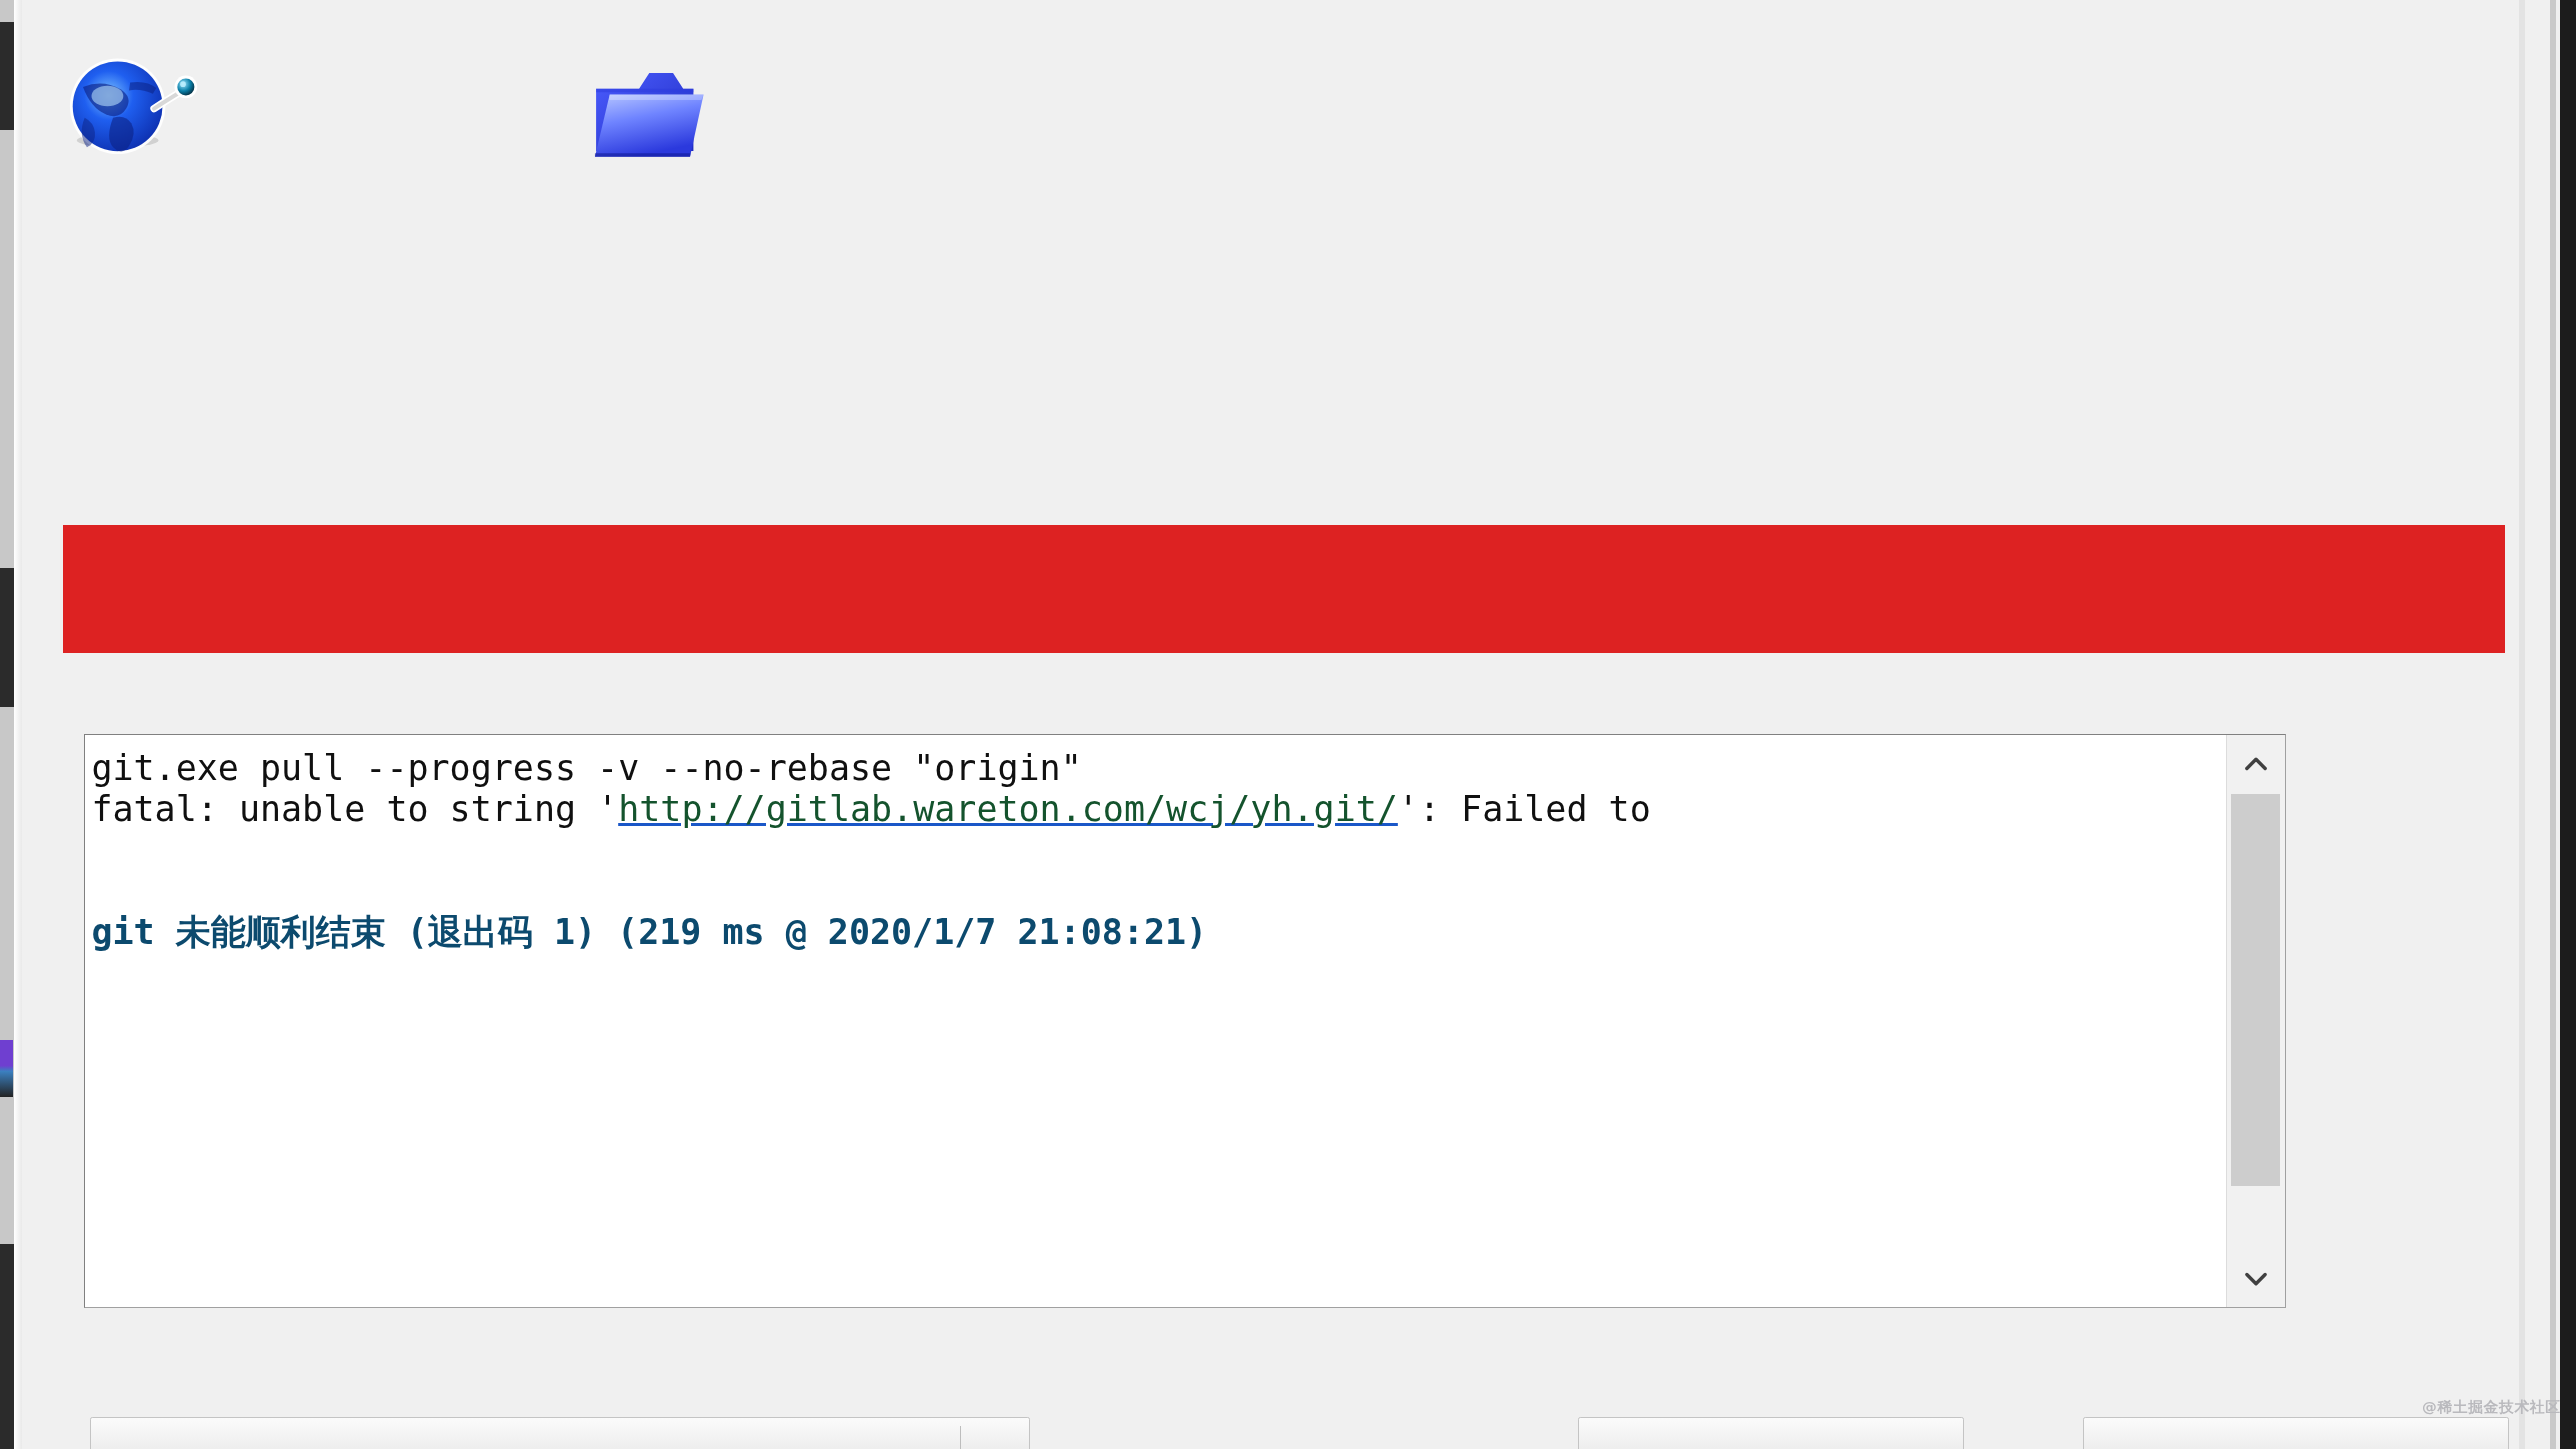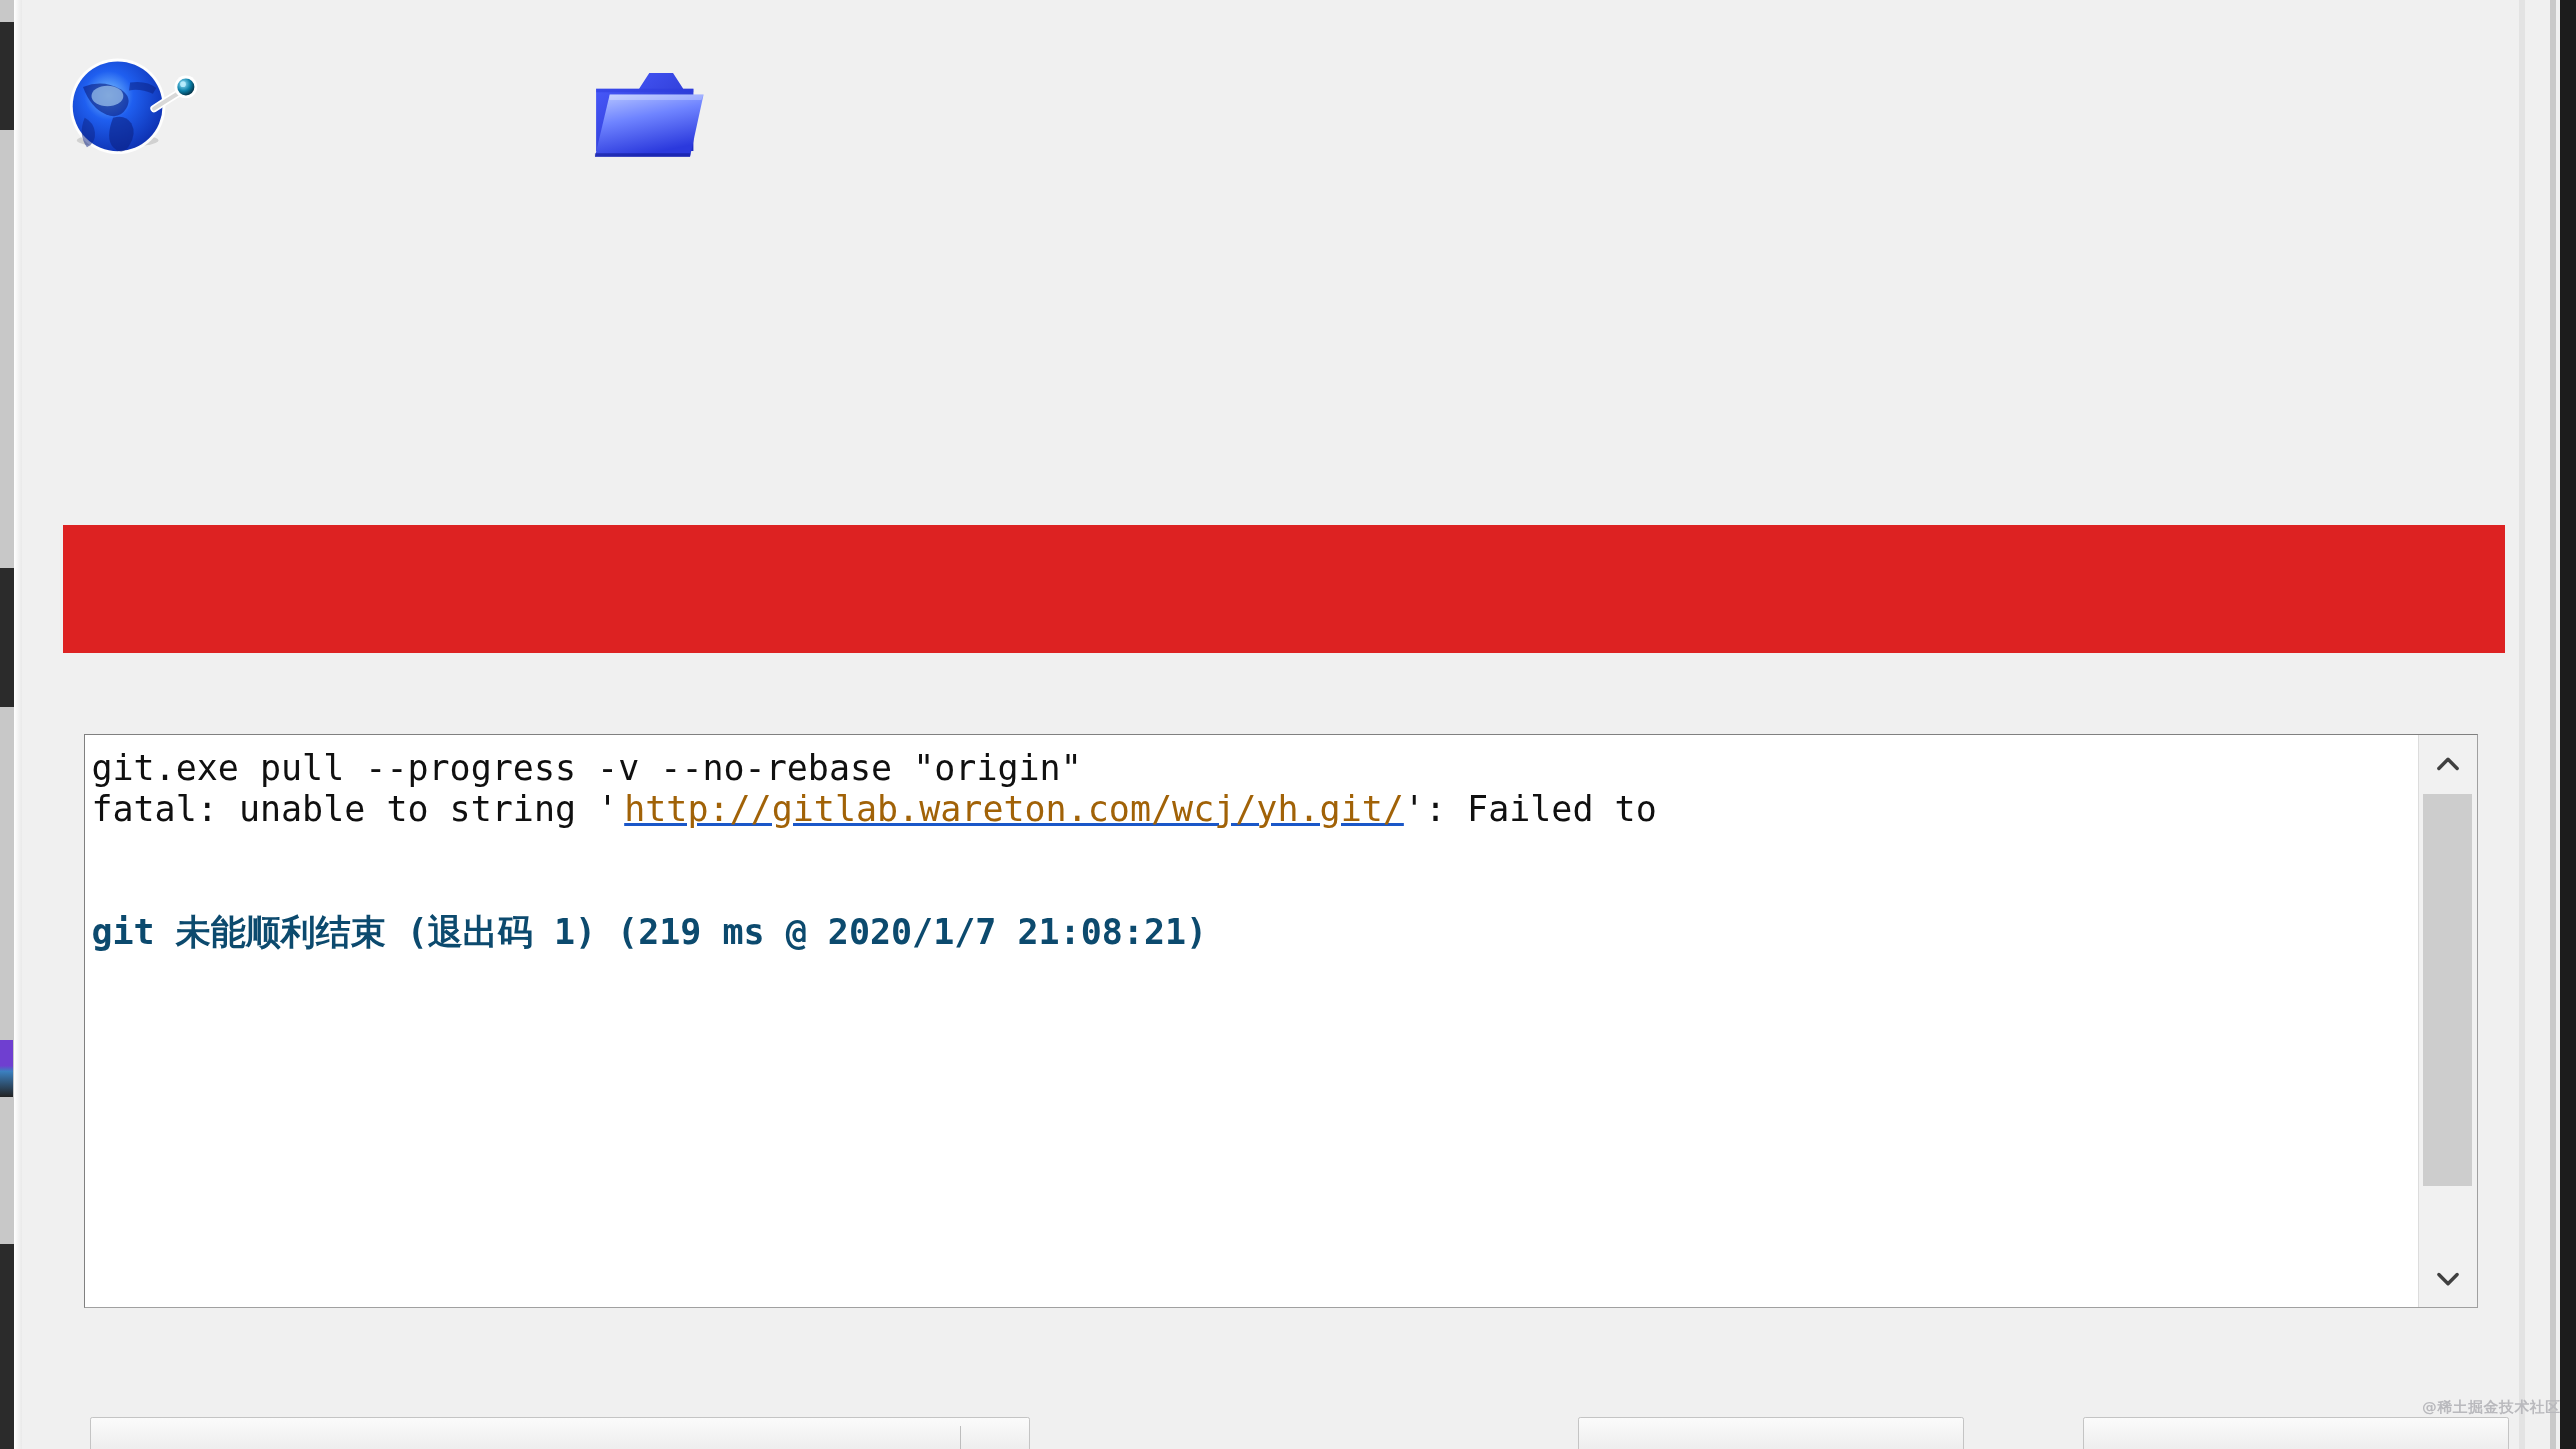--- a/index.html
+++ b/index.html
@@ -70,21 +70,21 @@
     left: 41px; top: 525px;
     width: 2442px; height: 128px;
     background: #dd2222;
   }
   .red-banner-inner { width:100%; height:100%; }
 
   
   .log-box {
     position: absolute;
     left: 62px; top: 734px;
-    width: 2394px; height: 574px;
+    width: 2202px; height: 574px;
     background: #ffffff;
     border: 1.7px solid #a0a0a0;
     border-top-color: #808080;
     border-left-color: #808080;
     display: flex;
     overflow: hidden;
   }
   .log-text-area {
     position: relative;
     flex: 1 1 auto;
@@ -94,25 +94,24 @@
   .log-line {
     font-family: "DejaVu Sans Mono", "Liberation Mono", monospace;
     font-size: 35px;
     line-height: 41px;
     color: #101010;
     white-space: pre;
     letter-spacing: 0px;
   }
   .log-line.wrap { white-space: pre-wrap; }
   .log-url {
-    color: #a16207;
+    color: #14532d;
     text-decoration: underline;
     text-decoration-color: #1a57c8;
     cursor: pointer;
-    margin-left: 6px;
   }
   .log-blank { height: 82px; }
   .log-error {
     font-family: "DejaVu Sans Mono", "Liberation Mono", monospace;
     font-size: 35px;
     line-height: 41px;
     color: #0c4a6e;
     font-weight: bold;
     white-space: pre;
   }

